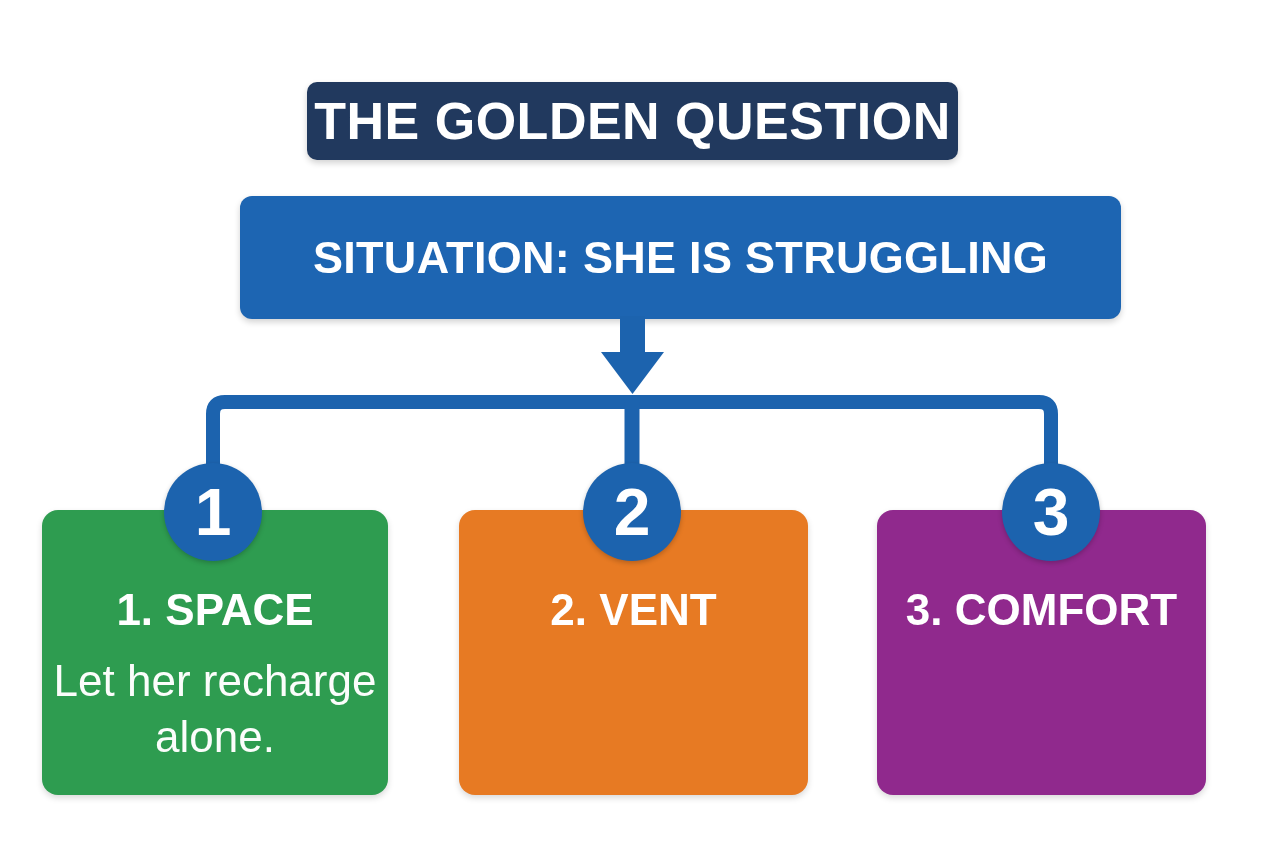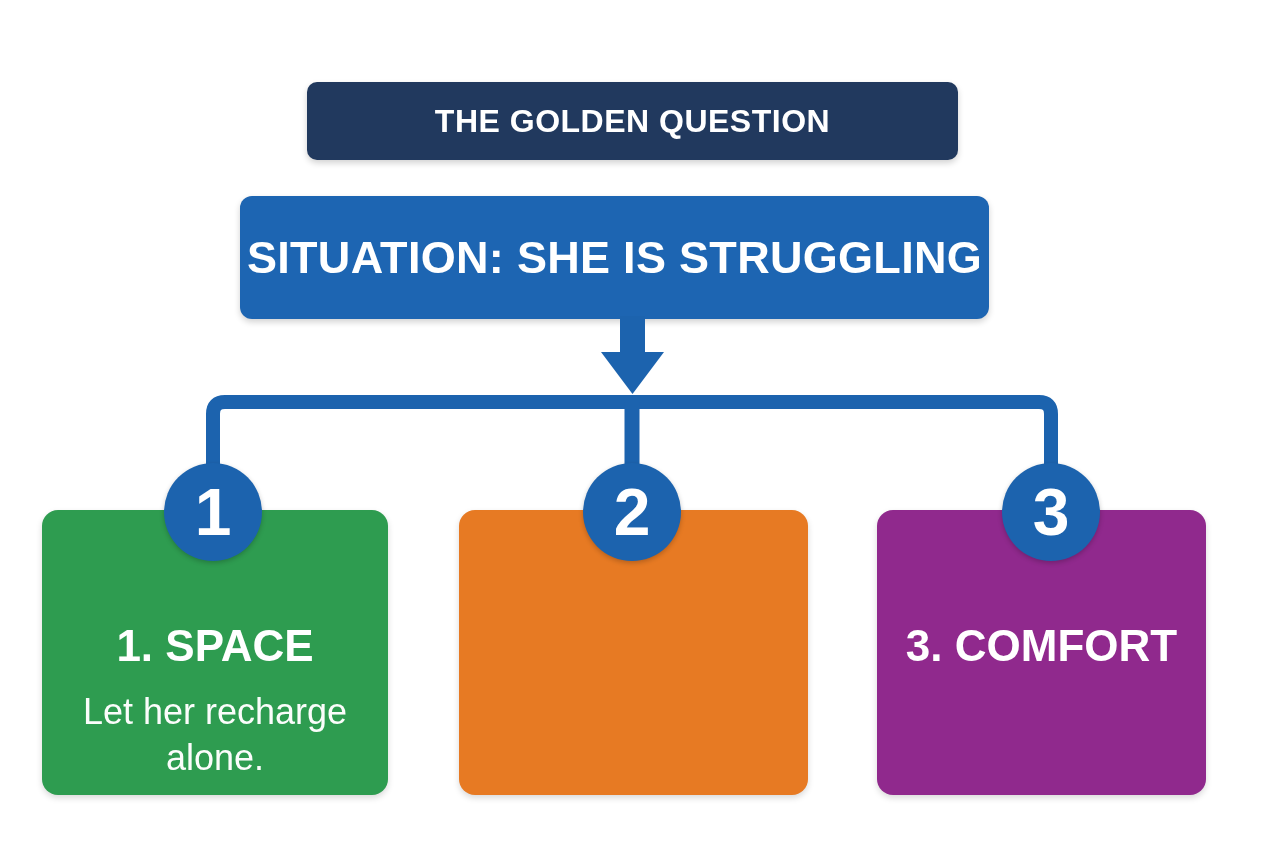--- a/index.html
+++ b/index.html
@@ -22,26 +22,26 @@
     justify-content: center;
     color: #ffffff;
     font-weight: 700;
     text-align: center;
     box-shadow: 0 3px 6px rgba(0,0,0,0.18);
   }
   .banner.title {
     left: 307px; top: 82px;
     width: 651px; height: 78px;
     border-radius: 10px;
-    font-size: 32px;
+    font-size: 52px;
     letter-spacing: 0.5px;
   }
   .banner.situation {
     left: 240px; top: 196px;
-    width: 749px; height: 123px;
+    width: 881px; height: 123px;
     border-radius: 12px;
     font-size: 45px;
     letter-spacing: 0.3px;
   }
   svg.connector {
     position: absolute;
     left: 0; top: 0;
     width: 1264px; height: 848px;
     z-index: 2;
     pointer-events: none;
@@ -78,25 +78,24 @@
     text-align: center;
     box-shadow: 0 3px 6px rgba(0,0,0,0.15);
   }
   .card.space   { left: 42px;  width: 346px; }
   .card.vent    { left: 459px; width: 349px; }
   .card.comfort { left: 877px; width: 329px; }
   .card-heading {
     font-size: 44px;
     font-weight: 700;
     line-height: 1.2;
-    margin-top: 36px;
   }
   .card-desc {
     margin-top: 16px;
-    font-size: 36px;
+    font-size: 44px;
     font-weight: 400;
     line-height: 1.27;
     padding: 0 10px;
     color: #fbfdfb;
   }
 </style>
 </head>
 <body>
 
 <div class="canvas">
@@ -115,19 +114,20 @@
   <div class="num-circle c1" style="background: rgb(28, 99, 174);">1</div>
   <div class="num-circle c2" style="background: rgb(28, 99, 174);">2</div>
   <div class="num-circle c3" style="background: rgb(28, 99, 174);">3</div>
 
   <div class="card space" style="background: rgb(46, 156, 80);">
     <div class="card-heading">1. SPACE</div>
     <div class="card-desc">Let her recharge alone.</div>
   </div>
 
   <div class="card vent" style="background: rgb(231, 122, 35);">
+    <div class="card-heading">2. VENT</div>
   </div>
 
   <div class="card comfort" style="background: rgb(144, 41, 141);">
     <div class="card-heading">3. COMFORT</div>
   </div>
 
 </div>
 
 </body></html>

